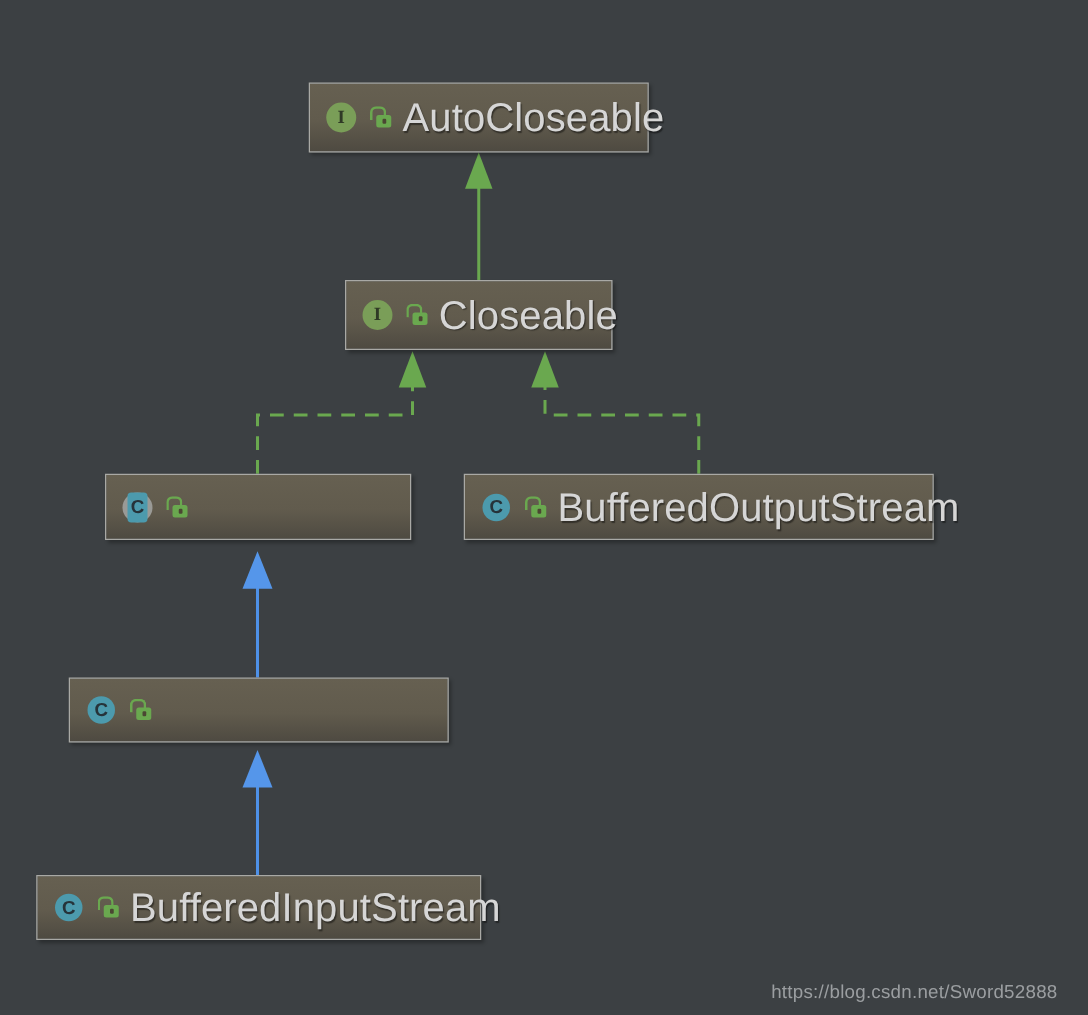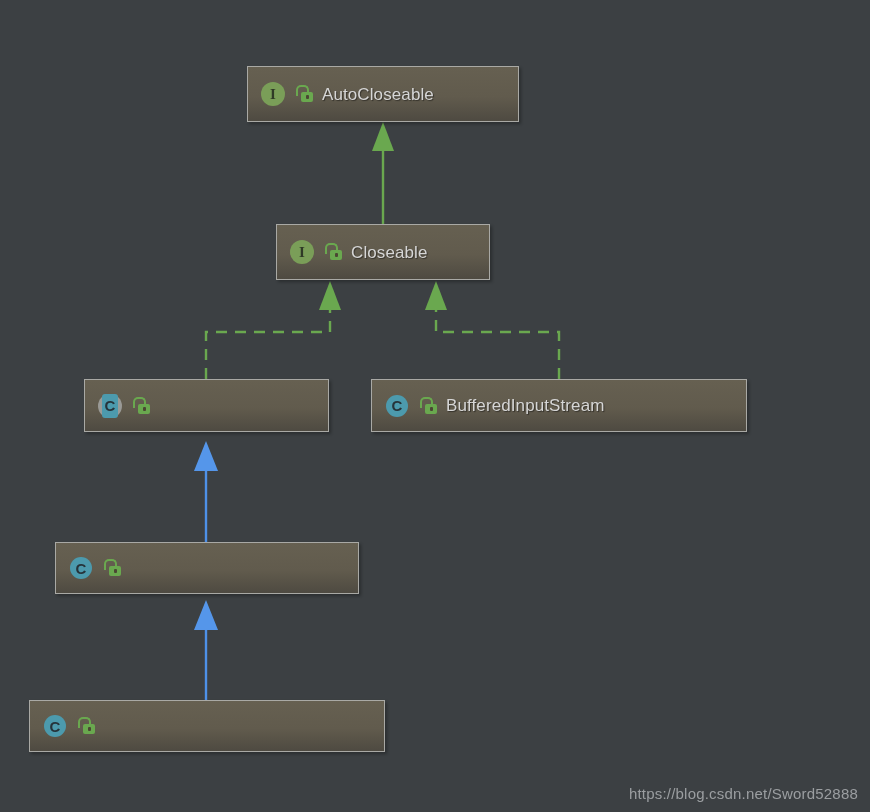--- a/index.html
+++ b/index.html
@@ -38,21 +38,21 @@
     align-items: center;
     background: linear-gradient(180deg, #666051 0%, #615b4d 55%, #4e4a41 100%);
     border: 1px solid #a9a9a5;
     box-shadow: 2px 2px 3px rgba(0,0,0,0.30);
     padding: 0 14px 0 12px;
     gap: 9px;
   }
 
   .node-label {
     color: #d6d6d6;
-    font-size: 17px;
+    font-size: 32px;
     line-height: 1;
     letter-spacing: 0.1px;
     white-space: nowrap;
     text-shadow: 1px 1px 1px rgba(0,0,0,0.45);
   }
 
   
   .icon-type {
     position: relative;
     width: 26px;
@@ -159,21 +159,21 @@
     top: 11px;
     width: 3px;
     height: 4px;
     background: #4b4733;
     border-radius: 1px;
   }
 
   
   #watermark {
     position: absolute;
-    right: 12px;
+    right: 24px;
     bottom: 10px;
     color: #9b9ea1;
     font-size: 15px;
     letter-spacing: 0.2px;
     white-space: nowrap;
   }
 </style>
 </head>
 <body>
 
@@ -244,21 +244,21 @@
 
   <div class="node" style="left:371px; top:379px; width:376px; height:53px;">
     <span class="icon-type klass">
       <span class="glyph">C</span>
     </span>
     <span class="icon-vis">
       <span class="shackle"></span>
         <span class="body"></span>
         <span class="keyhole"></span>
     </span>
-    <span class="node-label">BufferedInputStream</span>
+    <span class="node-label">BufferedOutputStream</span>
   </div>
 
   <div class="node" style="left:55px; top:542px; width:304px; height:52px;">
     <span class="icon-type klass">
       <span class="glyph">C</span>
     </span>
     <span class="icon-vis">
       <span class="shackle"></span>
         <span class="body"></span>
         <span class="keyhole"></span>
@@ -267,17 +267,18 @@
 
   <div class="node" style="left:29px; top:700px; width:356px; height:52px;">
     <span class="icon-type klass">
       <span class="glyph">C</span>
     </span>
     <span class="icon-vis">
       <span class="shackle"></span>
         <span class="body"></span>
         <span class="keyhole"></span>
     </span>
+    <span class="node-label">BufferedInputStream</span>
   </div>
 
   <div id="watermark">https://blog.csdn.net/Sword52888</div>
 
 </div>
 
 </body></html>

